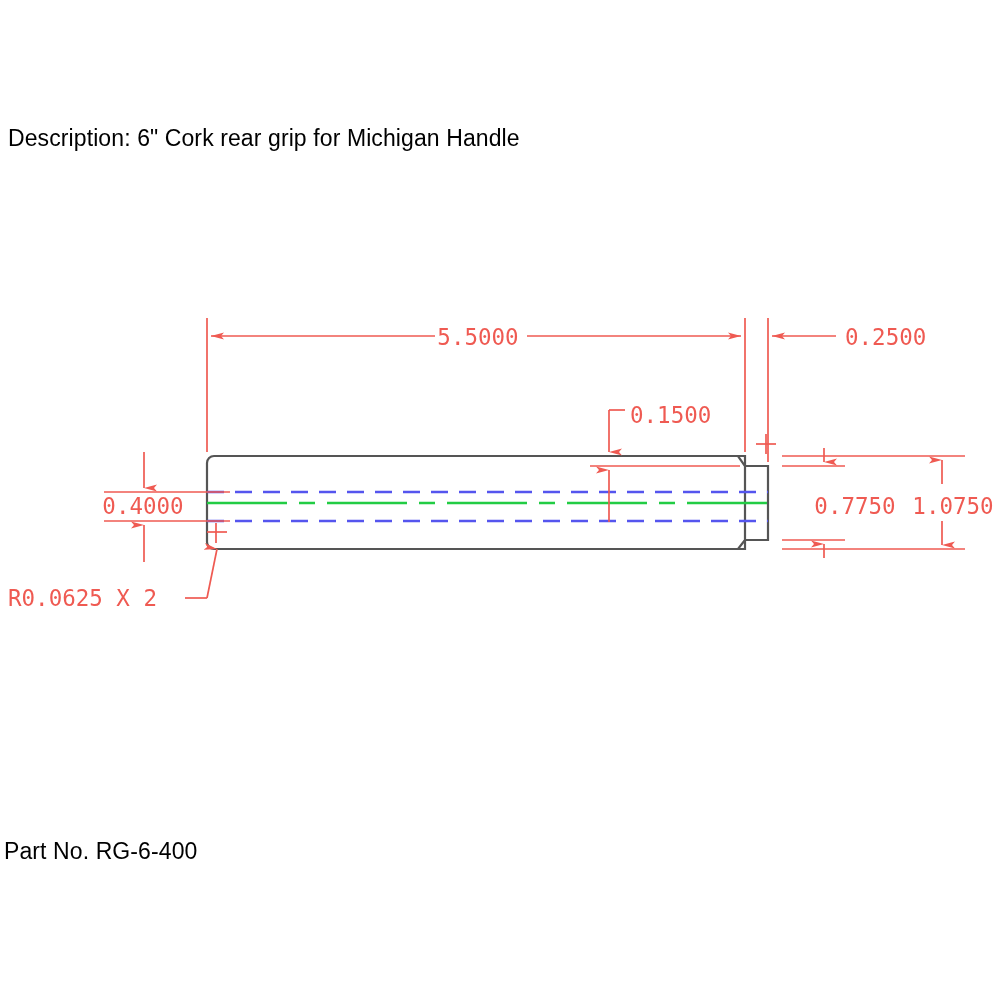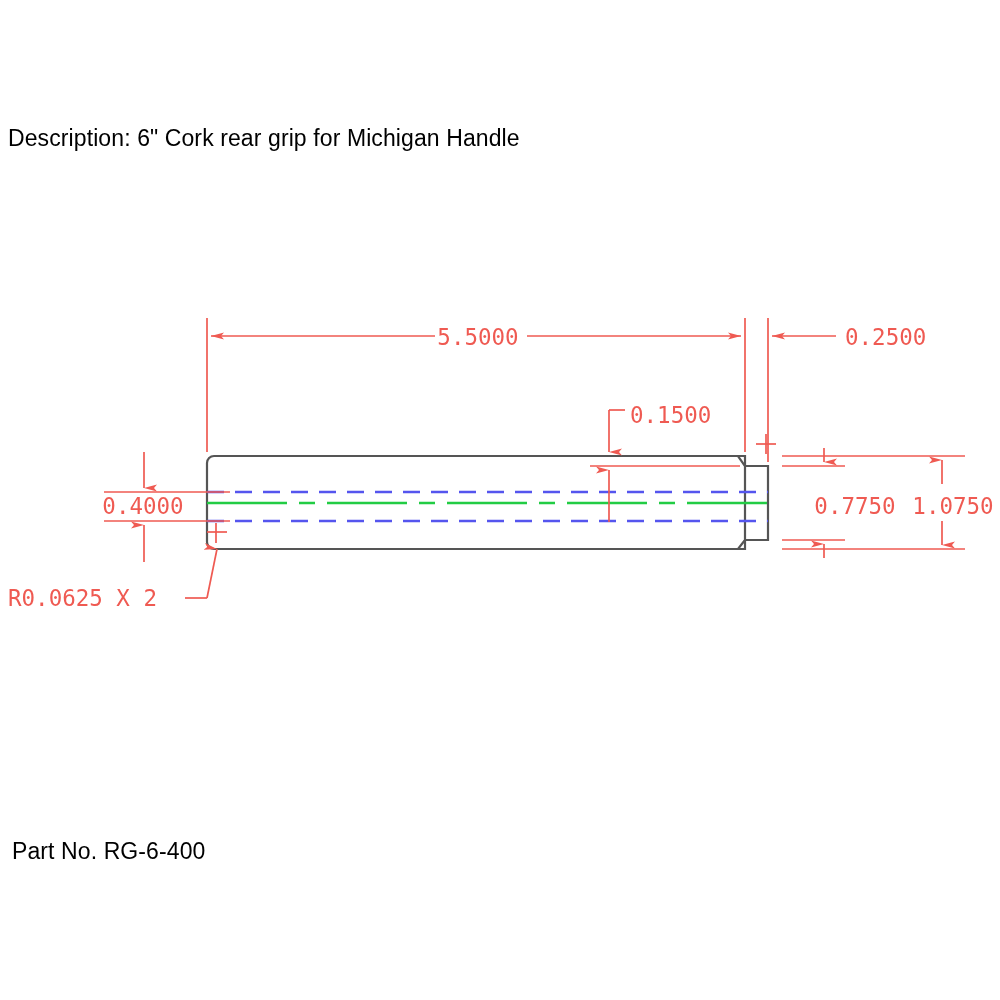--- a/index.html
+++ b/index.html
@@ -24,21 +24,21 @@
   .anno-text {
     position: absolute;
     color: #000000;
     font-family: "Liberation Sans", sans-serif;
     font-size: 23px;
     font-weight: 500;
     white-space: nowrap;
     letter-spacing: 0.1px;
   }
   #description-text { left: 8px; top: 125px; }
-  #part-number-text { left: 12px; top: 838px; }
+  #part-number-text { left: 4px; top: 838px; }
   svg { display: block; }
   .dim-label {
     font-family: "DejaVu Sans Mono", monospace;
     font-size: 22.5px;
     fill: #ef5a52;
     letter-spacing: 0px;
   }
 </style>
 </head>
 <body>

